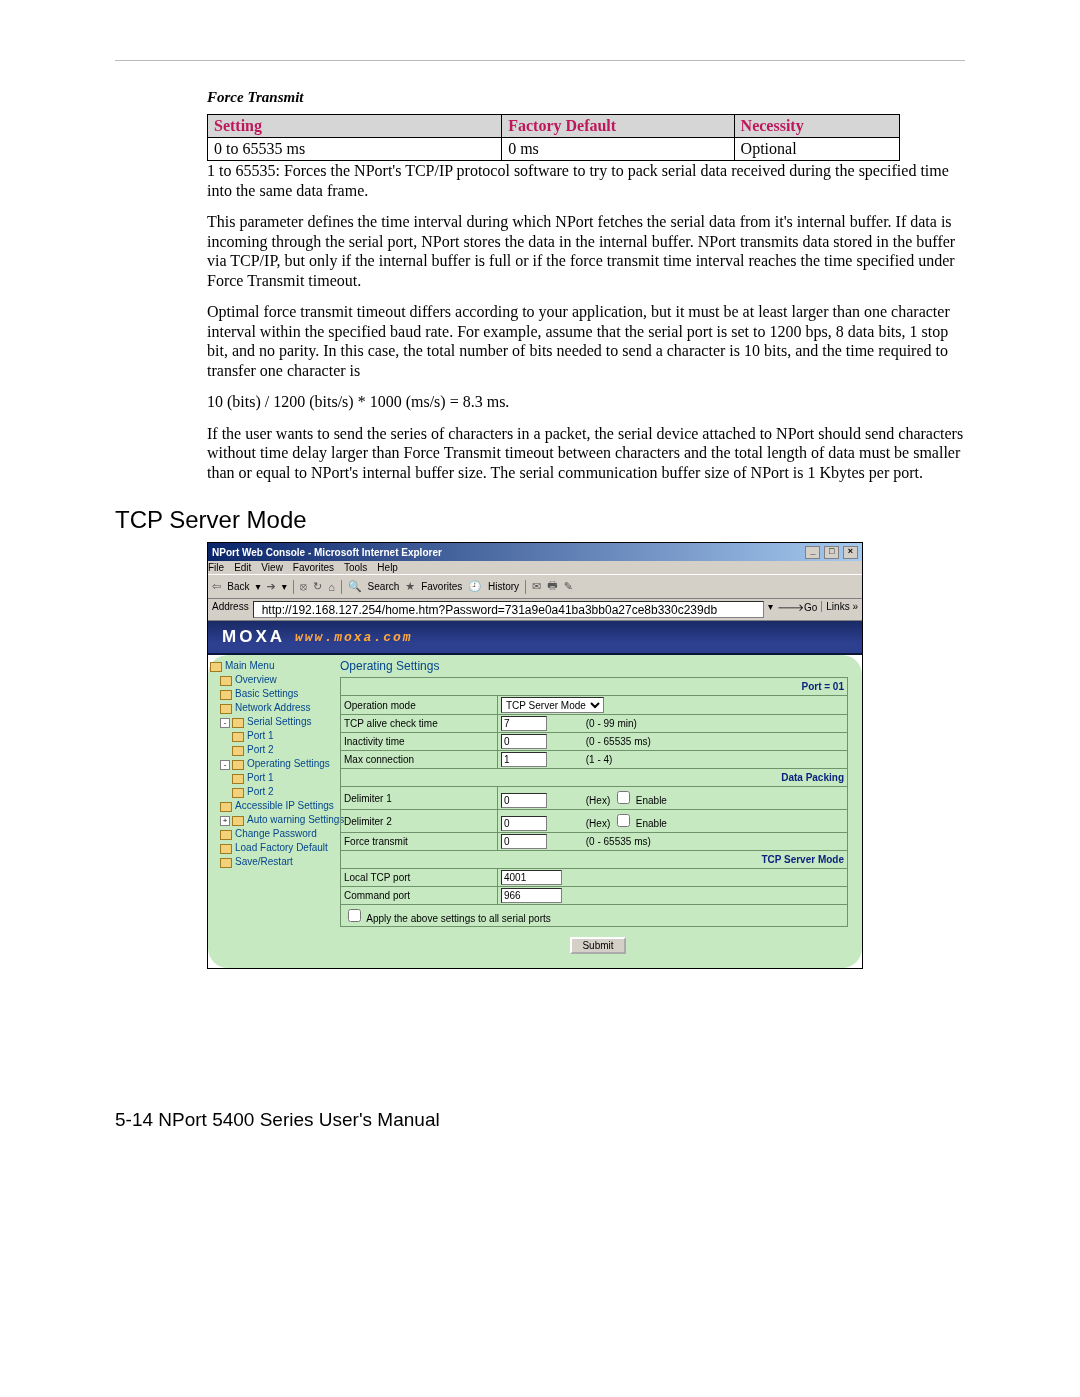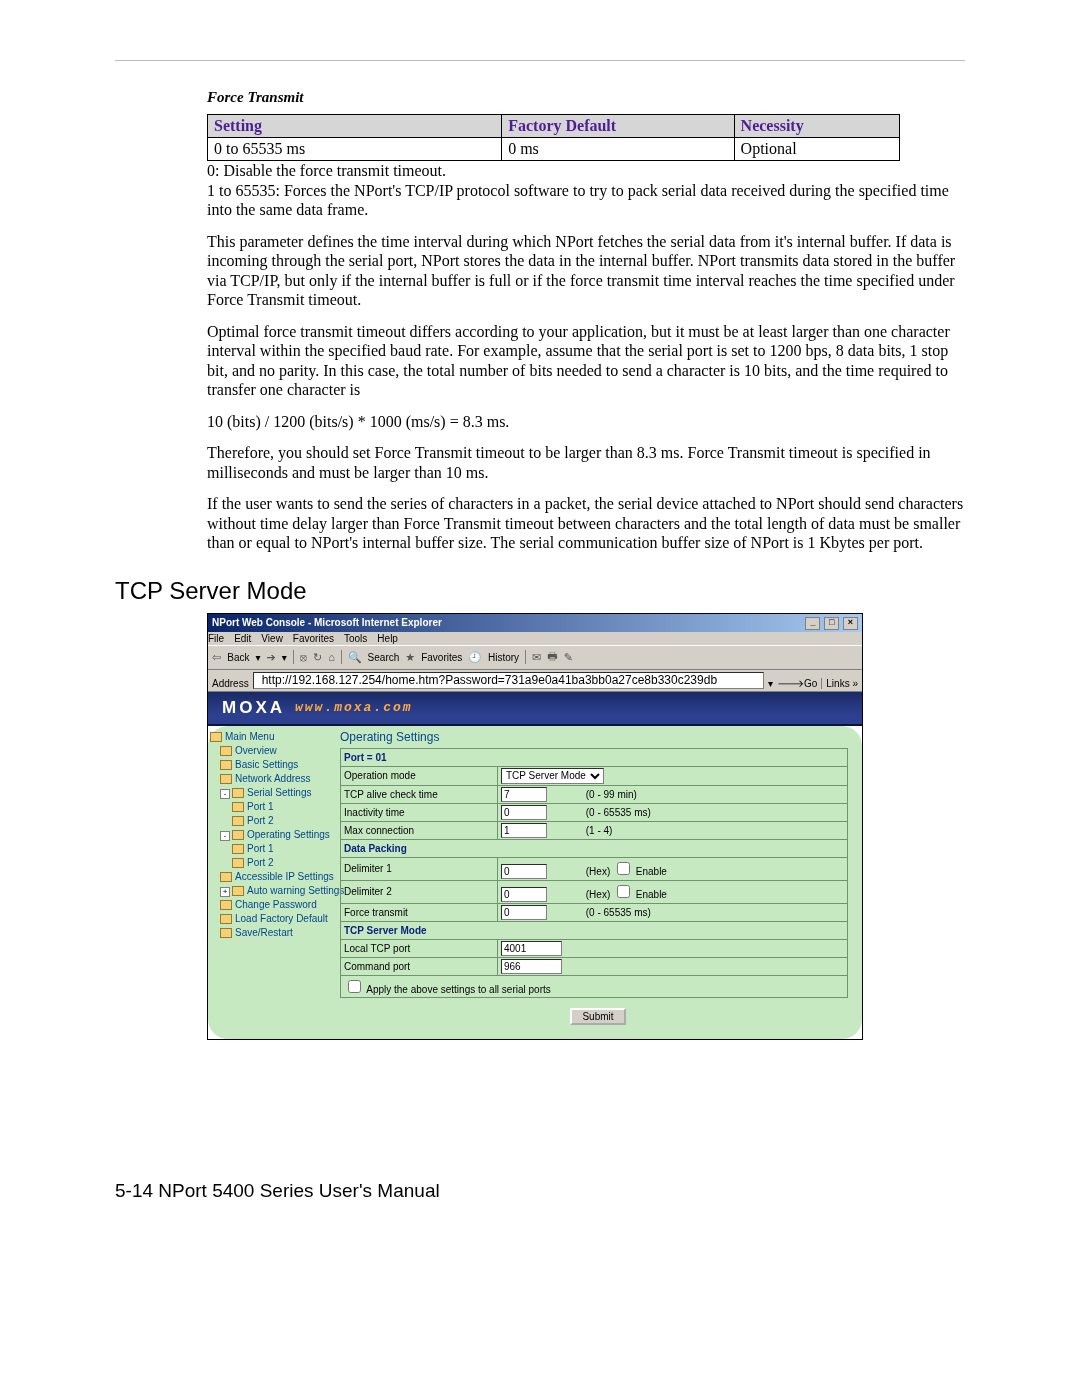--- a/index.html
+++ b/index.html
@@ -32,21 +32,21 @@
   }
   table.setting td, table.setting th {
     border: 1px solid #000;
     padding: 2px 6px;
     text-align: left;
     vertical-align: top;
   }
   table.setting thead td {
     background: #d6d6d6;
     font-weight: bold;
-    color: #4c1d95;
+    color: #be185d;
   }
   table.setting thead td.col1 { width: 268px; }
   table.setting thead td.col2 { width: 209px; }
   table.setting thead td.col3 { width: 145px; }
 
   p.body {
     font-size: 16px;
     line-height: 1.22;
     margin: 0 0 12px 92px;
     width: 762px;
@@ -106,21 +106,21 @@
     align-items: center;
   }
   .ie-toolbar .tbtn { color:#000; }
   .ie-toolbar .sep  { width:1px; height:14px; background:#808080; }
   .ie-toolbar .glyph { font-size:11px; color:#555;}
   .ie-addrbar {
     background: #d4d0c8;
     padding: 2px 4px;
     display: flex;
     gap: 4px;
-    align-items: flex-end;
+    align-items: flex-start;
     border-bottom: 1px solid #808080;
   }
   .ie-addrbar input {
     flex: 1;
     font-size: 12px;
     height: 15px;
     border: 1px inset #808080;
     padding: 0 8px;
     background:#fff;
   }
@@ -210,21 +210,21 @@
     font-size: 10px;
     font-family: Verdana, Arial, sans-serif;
   }
   table.ops td {
     border: 1px solid #6f946b;
     padding: 1px 3px;
     height: 15px;
     vertical-align: middle;
   }
   table.ops td.secthdr {
-    text-align: left;
+    text-align: right;
     color: #0b237e;
     font-weight: bold;
     background: #c6e9c2;
   }
   table.ops td.lab { width: 150px; }
   table.ops input[type=text] {
     font-size: 10px;
     height: 13px;
     border: 1px inset #808080;
     padding: 0 2px;
@@ -272,26 +272,24 @@
     </thead>
     <tbody>
       <tr>
         <td>0 to 65535 ms</td>
         <td>0 ms</td>
         <td>Optional</td>
       </tr>
     </tbody>
   </table>
 
-  <p class="body nogap">0: Disable the force transmit timeout.</p>
   <p class="body">1 to 65535: Forces the NPort's TCP/IP protocol software to try to pack serial data received during the specified time into the same data frame.</p>
   <p class="body">This parameter defines the time interval during which NPort fetches the serial data from it's internal buffer. If data is incoming through the serial port, NPort stores the data in the internal buffer. NPort transmits data stored in the buffer via TCP/IP, but only if the internal buffer is full or if the force transmit time interval reaches the time specified under Force Transmit timeout.</p>
   <p class="body">Optimal force transmit timeout differs according to your application, but it must be at least larger than one character interval within the specified baud rate. For example, assume that the serial port is set to 1200 bps, 8 data bits, 1 stop bit, and no parity. In this case, the total number of bits needed to send a character is 10 bits, and the time required to transfer one character is</p>
   <p class="body">10 (bits) / 1200 (bits/s) * 1000 (ms/s) = 8.3 ms.</p>
-  <p class="body">Therefore, you should set Force Transmit timeout to be larger than 8.3 ms. Force Transmit timeout is specified in milliseconds and must be larger than 10 ms.</p>
   <p class="body">If the user wants to send the series of characters in a packet, the serial device attached to NPort should send characters without time delay larger than Force Transmit timeout between characters and the total length of data must be smaller than or equal to NPort's internal buffer size. The serial communication buffer size of NPort is 1 Kbytes per port.</p>
 
   <h2 class="section">TCP Server Mode</h2>
 
   <div class="ie-window">
     <div class="ie-titlebar">
       <span>NPort Web Console - Microsoft Internet Explorer</span>
       <span class="btns">
         <span>_</span>
         <span>□</span>

